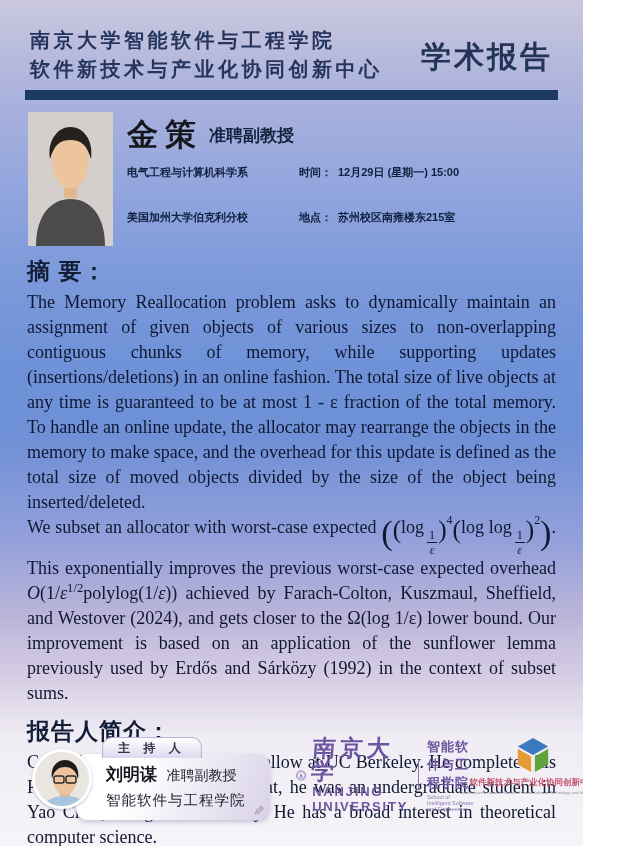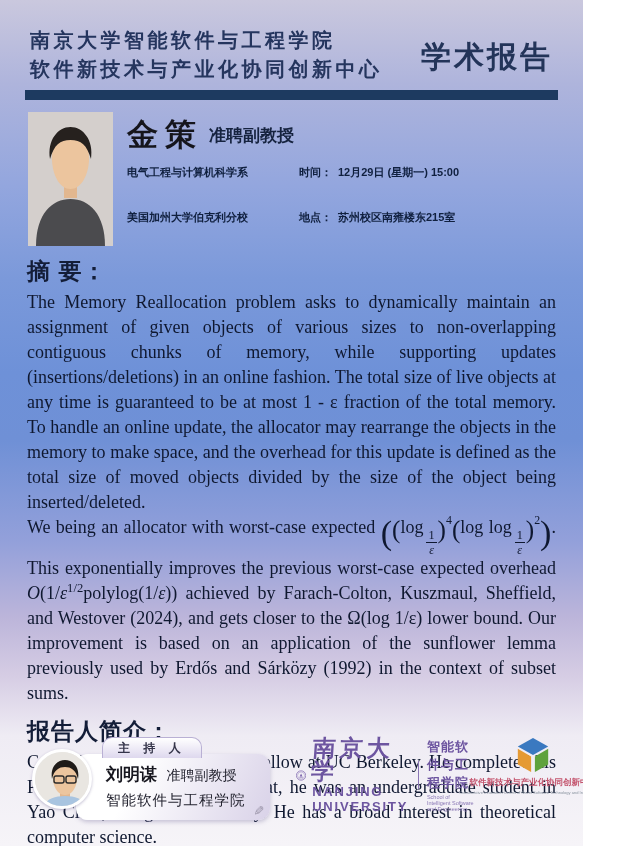--- a/index.html
+++ b/index.html
@@ -111,21 +111,21 @@
         <div class="row-gap"></div>
         <div class="info-cell">美国加州大学伯克利分校</div>
         <div class="info-cell"><span class="lbl">地点：</span><span>苏州校区南雍楼东215室</span></div>
       </div>
     </div>
   </div>
 
   <div class="section">
     <div class="sec-head">摘 要：</div>
     <div class="body-text">The Memory Reallocation problem asks to dynamically maintain an assignment of given objects of various sizes to non-overlapping contiguous chunks of memory, while supporting updates (insertions/deletions) in an online fashion. The total size of live objects at any time is guaranteed to be at most 1 - ε fraction of the total memory. To handle an online update, the allocator may rearrange the objects in the memory to make space, and the overhead for this update is defined as the total size of moved objects divided by the size of the object being inserted/deleted.</div>
-    <div class="body-text"><span>We being an allocator with worst-case expected </span><span class="formula"><span class="bpo">(</span><span class="bpi">(</span><span>log</span><span class="frac">
+    <div class="body-text"><span>We subset an allocator with worst-case expected </span><span class="formula"><span class="bpo">(</span><span class="bpi">(</span><span>log</span><span class="frac">
             <span class="fnum">1</span>
             <span class="fden">ε</span>
           </span><span class="bpi">)</span><sup class="fe">4</sup><span class="bpi">(</span><span>log log</span><span class="frac">
             <span class="fnum">1</span>
             <span class="fden">ε</span>
           </span><span class="bpi">)</span><sup class="fe">2</sup><span class="bpo">)</span></span><span>. This exponentially improves the previous worst-case expected overhead </span><span class="it">O</span><span>(1/</span><span class="it">ε</span><sup class="hs">1/2</sup><span>polylog(1/</span><span class="it">ε</span><span>))</span><span> achieved by Farach-Colton, Kuszmaul, Sheffield, and Westover (2024), and gets closer to the Ω(log 1/ε) lower bound. Our improvement is based on an application of the sunflower lemma previously used by Erdős and Sárközy (1992) in the context of subset sums.</span></div>
   </div>
 
   <div class="section">
     <div class="sec-head">报告人简介：</div>

